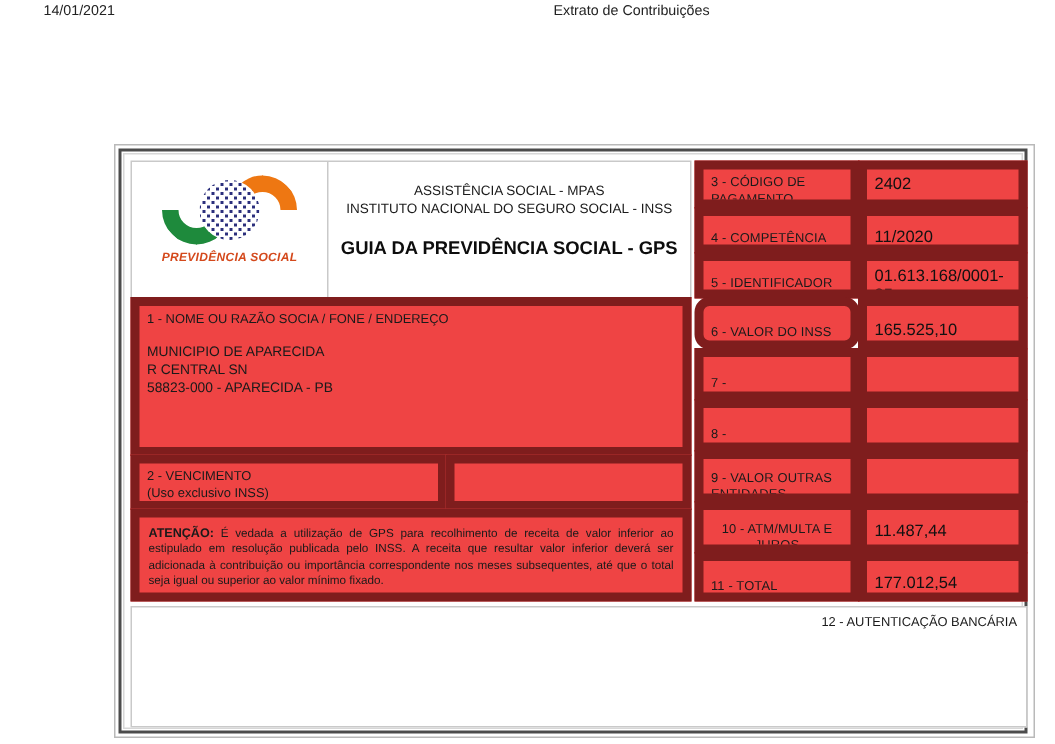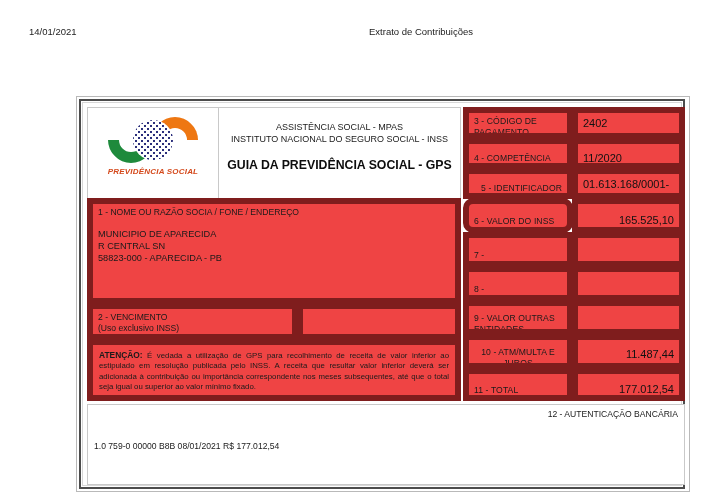--- a/index.html
+++ b/index.html
@@ -12,21 +12,21 @@
     height: 496px;
     font-family: "Liberation Sans", sans-serif;
     color: #1a1a1a;
     position: relative;
     overflow: hidden;
   }
 
   
   .page-header {
     position: absolute;
-    top: 24px;
+    top: 0;
     left: 0;
     width: 703px;
     height: 22px;
     font-size: 9.5px;
     color: #222;
   }
   .page-header .hdr-date {
     position: absolute;
     left: 29px;
     top: 2px;
@@ -81,21 +81,21 @@
     line-height: 1.25;
     color: #1a1a1a;
     overflow: hidden;
   }
   .cell.label { letter-spacing: .1px; }
   .cell.value {
     font-size: 11px;
     padding-top: 4px;
     color: #111;
   }
-  .cell.value.right { text-align: right; }
+  .cell.value.right { text-align: left; }
 
   
   .hdr-block {
     position: absolute;
     left: 4px;
     top: 4px;
     width: 374px;
     height: 92px;
     border: 1px solid #c9c9c9;
     box-sizing: border-box;
@@ -266,21 +266,21 @@
           <div class="gps-title">GUIA DA PREVIDÊNCIA SOCIAL - GPS</div>
         </div>
       </div>
 
       <div class="cell label" style="left:380px; top:4px; width:110px; height:32px;">3 - CÓDIGO DE PAGAMENTO</div>
       <div class="cell value" style="left:489px; top:4px; width:113px; height:32px;">2402</div>
 
       <div class="cell label" style="left:380px; top:35px; width:110px; height:31px; padding-top:9px;">4 - COMPETÊNCIA</div>
       <div class="cell value" style="left:489px; top:35px; width:113px; height:31px; padding-top:8px;">11/2020</div>
 
-      <div class="cell label" style="left:380px; top:65px; width:110px; height:31px; padding-top:9px;text-align:right;">5 - IDENTIFICADOR</div>
+      <div class="cell label" style="left:380px; top:65px; width:110px; height:31px; padding-top:9px;">5 - IDENTIFICADOR</div>
       <div class="cell value" style="left:489px; top:65px; width:113px; height:31px; padding-top:4px; line-height:1.15;">01.613.168/0001-35</div>
 
       <div class="cell" style="left:4px; top:95px; width:374px; height:106px;">
         <div class="f1-title">1 - NOME OU RAZÃO SOCIA / FONE / ENDEREÇO</div>
         <div class="f1-body">
           <div>MUNICIPIO DE APARECIDA</div>
           <div>R CENTRAL SN</div>
           <div>58823-000 - APARECIDA - PB</div>
         </div>
       </div>
@@ -310,18 +310,17 @@
       </div>
 
       <div class="cell label" style="left:380px; top:231px; width:110px; height:35px; padding-top:7px;text-align:center;">10 - ATM/MULTA E JUROS</div>
       <div class="cell value right" style="left:489px; top:231px; width:113px; height:35px; padding-top:8px;">11.487,44</div>
 
       <div class="cell label" style="left:380px; top:265px; width:110px; height:33px; padding-top:11px;">11 - TOTAL</div>
       <div class="cell value right" style="left:489px; top:265px; width:113px; height:33px; padding-top:9px;">177.012,54</div>
 
       <div class="auth-box" style="left:4px; top:301px; width:598px; height:81px;">
         <span class="auth-label">12 - AUTENTICAÇÃO BANCÁRIA</span>
-        <span class="auth-line">1.0 759-0 00000 B8B 08/01/2021 R$ 177.012,54</span>
       </div>
 
     </div>
   </div>
 </div>
 
 </body></html>

